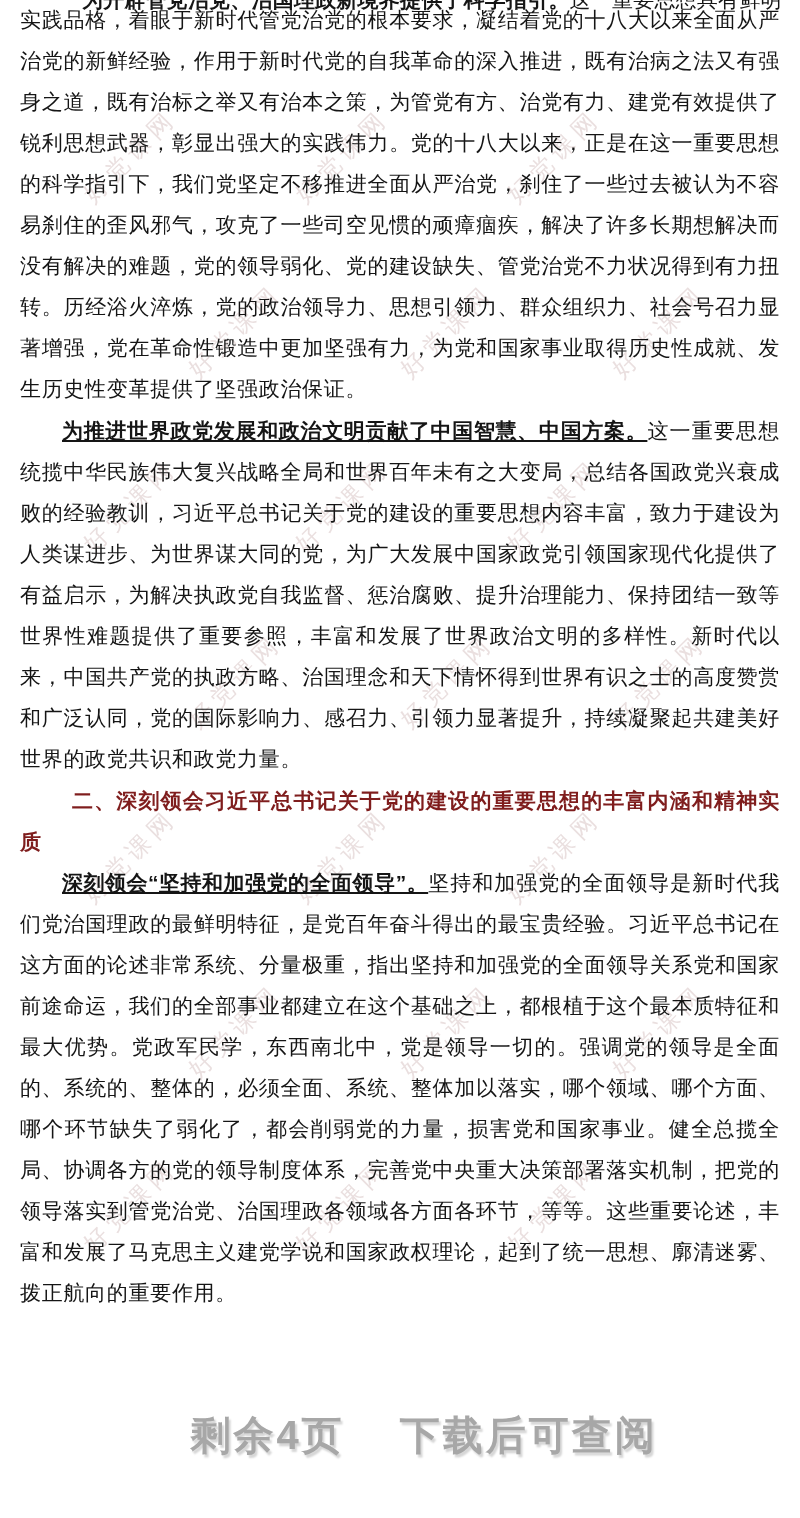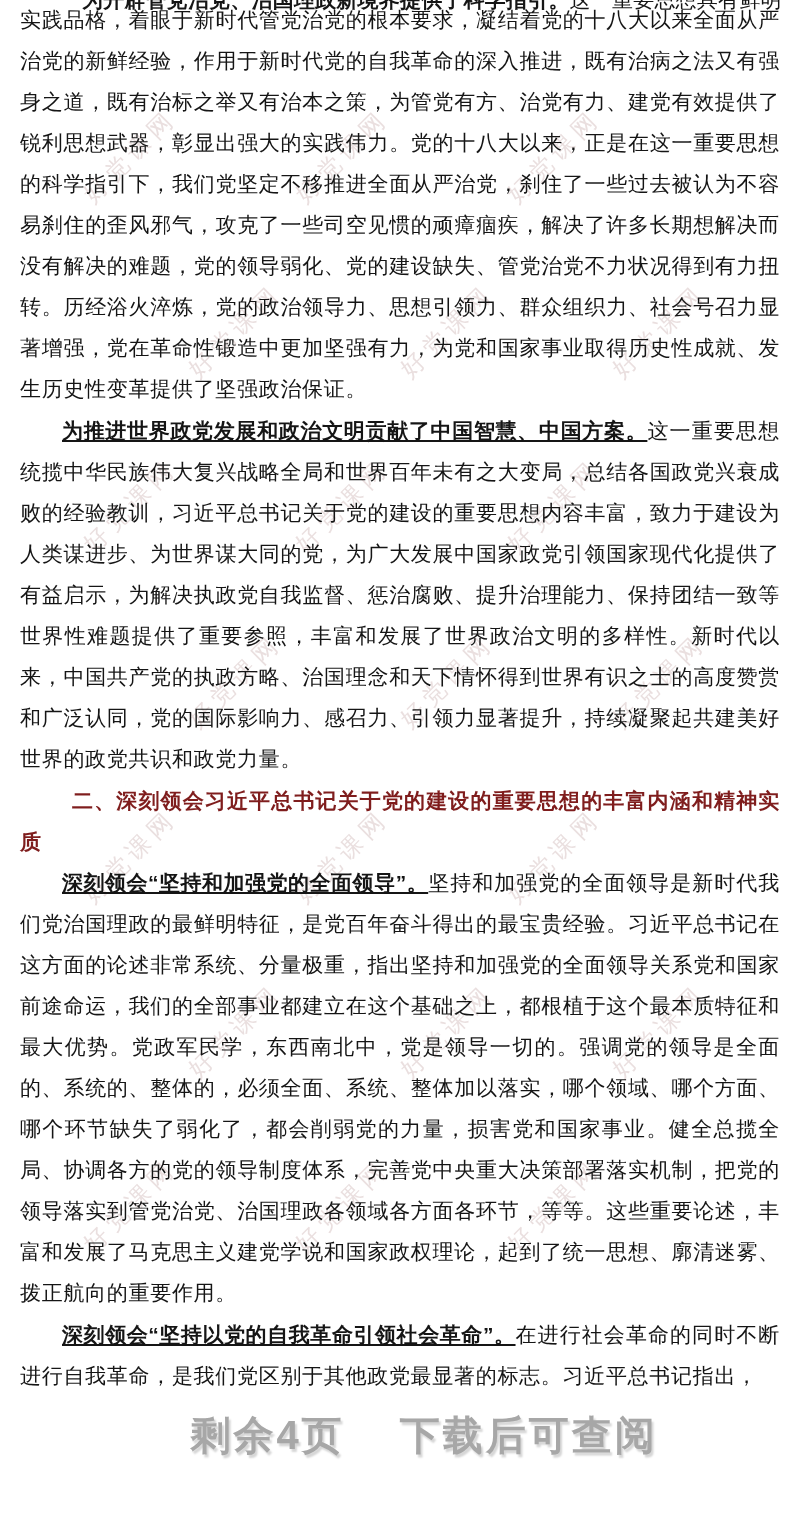--- a/index.html
+++ b/index.html
@@ -129,21 +129,20 @@
 
     <p class="p1">实践品格，着眼于新时代管党治党的根本要求，凝结着党的十八大以来全面从严治党的新鲜经验，作用于新时代党的自我革命的深入推进，既有治病之法又有强身之道，既有治标之举又有治本之策，为管党有方、治党有力、建党有效提供了锐利思想武器，彰显出强大的实践伟力。党的十八大以来，正是在这一重要思想的科学指引下，我们党坚定不移推进全面从严治党，刹住了一些过去被认为不容易刹住的歪风邪气，攻克了一些司空见惯的顽瘴痼疾，解决了许多长期想解决而没有解决的难题，党的领导弱化、党的建设缺失、管党治党不力状况得到有力扭转。历经浴火淬炼，党的政治领导力、思想引领力、群众组织力、社会号召力显著增强，党在革命性锻造中更加坚强有力，为党和国家事业取得历史性成就、发生历史性变革提供了坚强政治保证。</p>
 
     <p class="p2 indent"><span class="lead-bold">为推进世界政党发展和政治文明贡献了中国智慧、中国方案。</span><span>这一重要思想统揽中华民族伟大复兴战略全局和世界百年未有之大变局，总结各国政党兴衰成败的经验教训，习近平总书记关于党的建设的重要思想内容丰富，致力于建设为人类谋进步、为世界谋大同的党，为广大发展中国家政党引领国家现代化提供了有益启示，为解决执政党自我监督、惩治腐败、提升治理能力、保持团结一致等世界性难题提供了重要参照，丰富和发展了世界政治文明的多样性。新时代以来，中国共产党的执政方略、治国理念和天下情怀得到世界有识之士的高度赞赏和广泛认同，党的国际影响力、感召力、引领力显著提升，持续凝聚起共建美好世界的政党共识和政党力量。</span></p>
 
     <p class="heading">二、深刻领会习近平总书记关于党的建设的重要思想的丰富内涵和精神实质</p>
 
 
     <p class="p4 indent"><span class="lead-bold">深刻领会“坚持和加强党的全面领导”。</span><span>坚持和加强党的全面领导是新时代我们党治国理政的最鲜明特征，是党百年奋斗得出的最宝贵经验。习近平总书记在这方面的论述非常系统、分量极重，指出坚持和加强党的全面领导关系党和国家前途命运，我们的全部事业都建立在这个基础之上，都根植于这个最本质特征和最大优势。党政军民学，东西南北中，党是领导一切的。强调党的领导是全面的、系统的、整体的，必须全面、系统、整体加以落实，哪个领域、哪个方面、哪个环节缺失了弱化了，都会削弱党的力量，损害党和国家事业。健全总揽全局、协调各方的党的领导制度体系，完善党中央重大决策部署落实机制，把党的领导落实到管党治党、治国理政各领域各方面各环节，等等。这些重要论述，丰富和发展了马克思主义建党学说和国家政权理论，起到了统一思想、廓清迷雾、拨正航向的重要作用。</span></p>
 
-    <p class="p5 indent"><span class="lead-bold">深刻领会“坚持以党的自我革命引领社会革命”。</span><span>在进行社会革命的同时不断进行自我革命，是我们党区别于其他政党最显著的标志。习近平总书记指出，</span></p>
 
   </div>
 
   <div class="footer">
     <span>剩余4页</span><span class="hint">下载后可查阅</span>
   </div>
 
 </div>
 
 </body></html>

